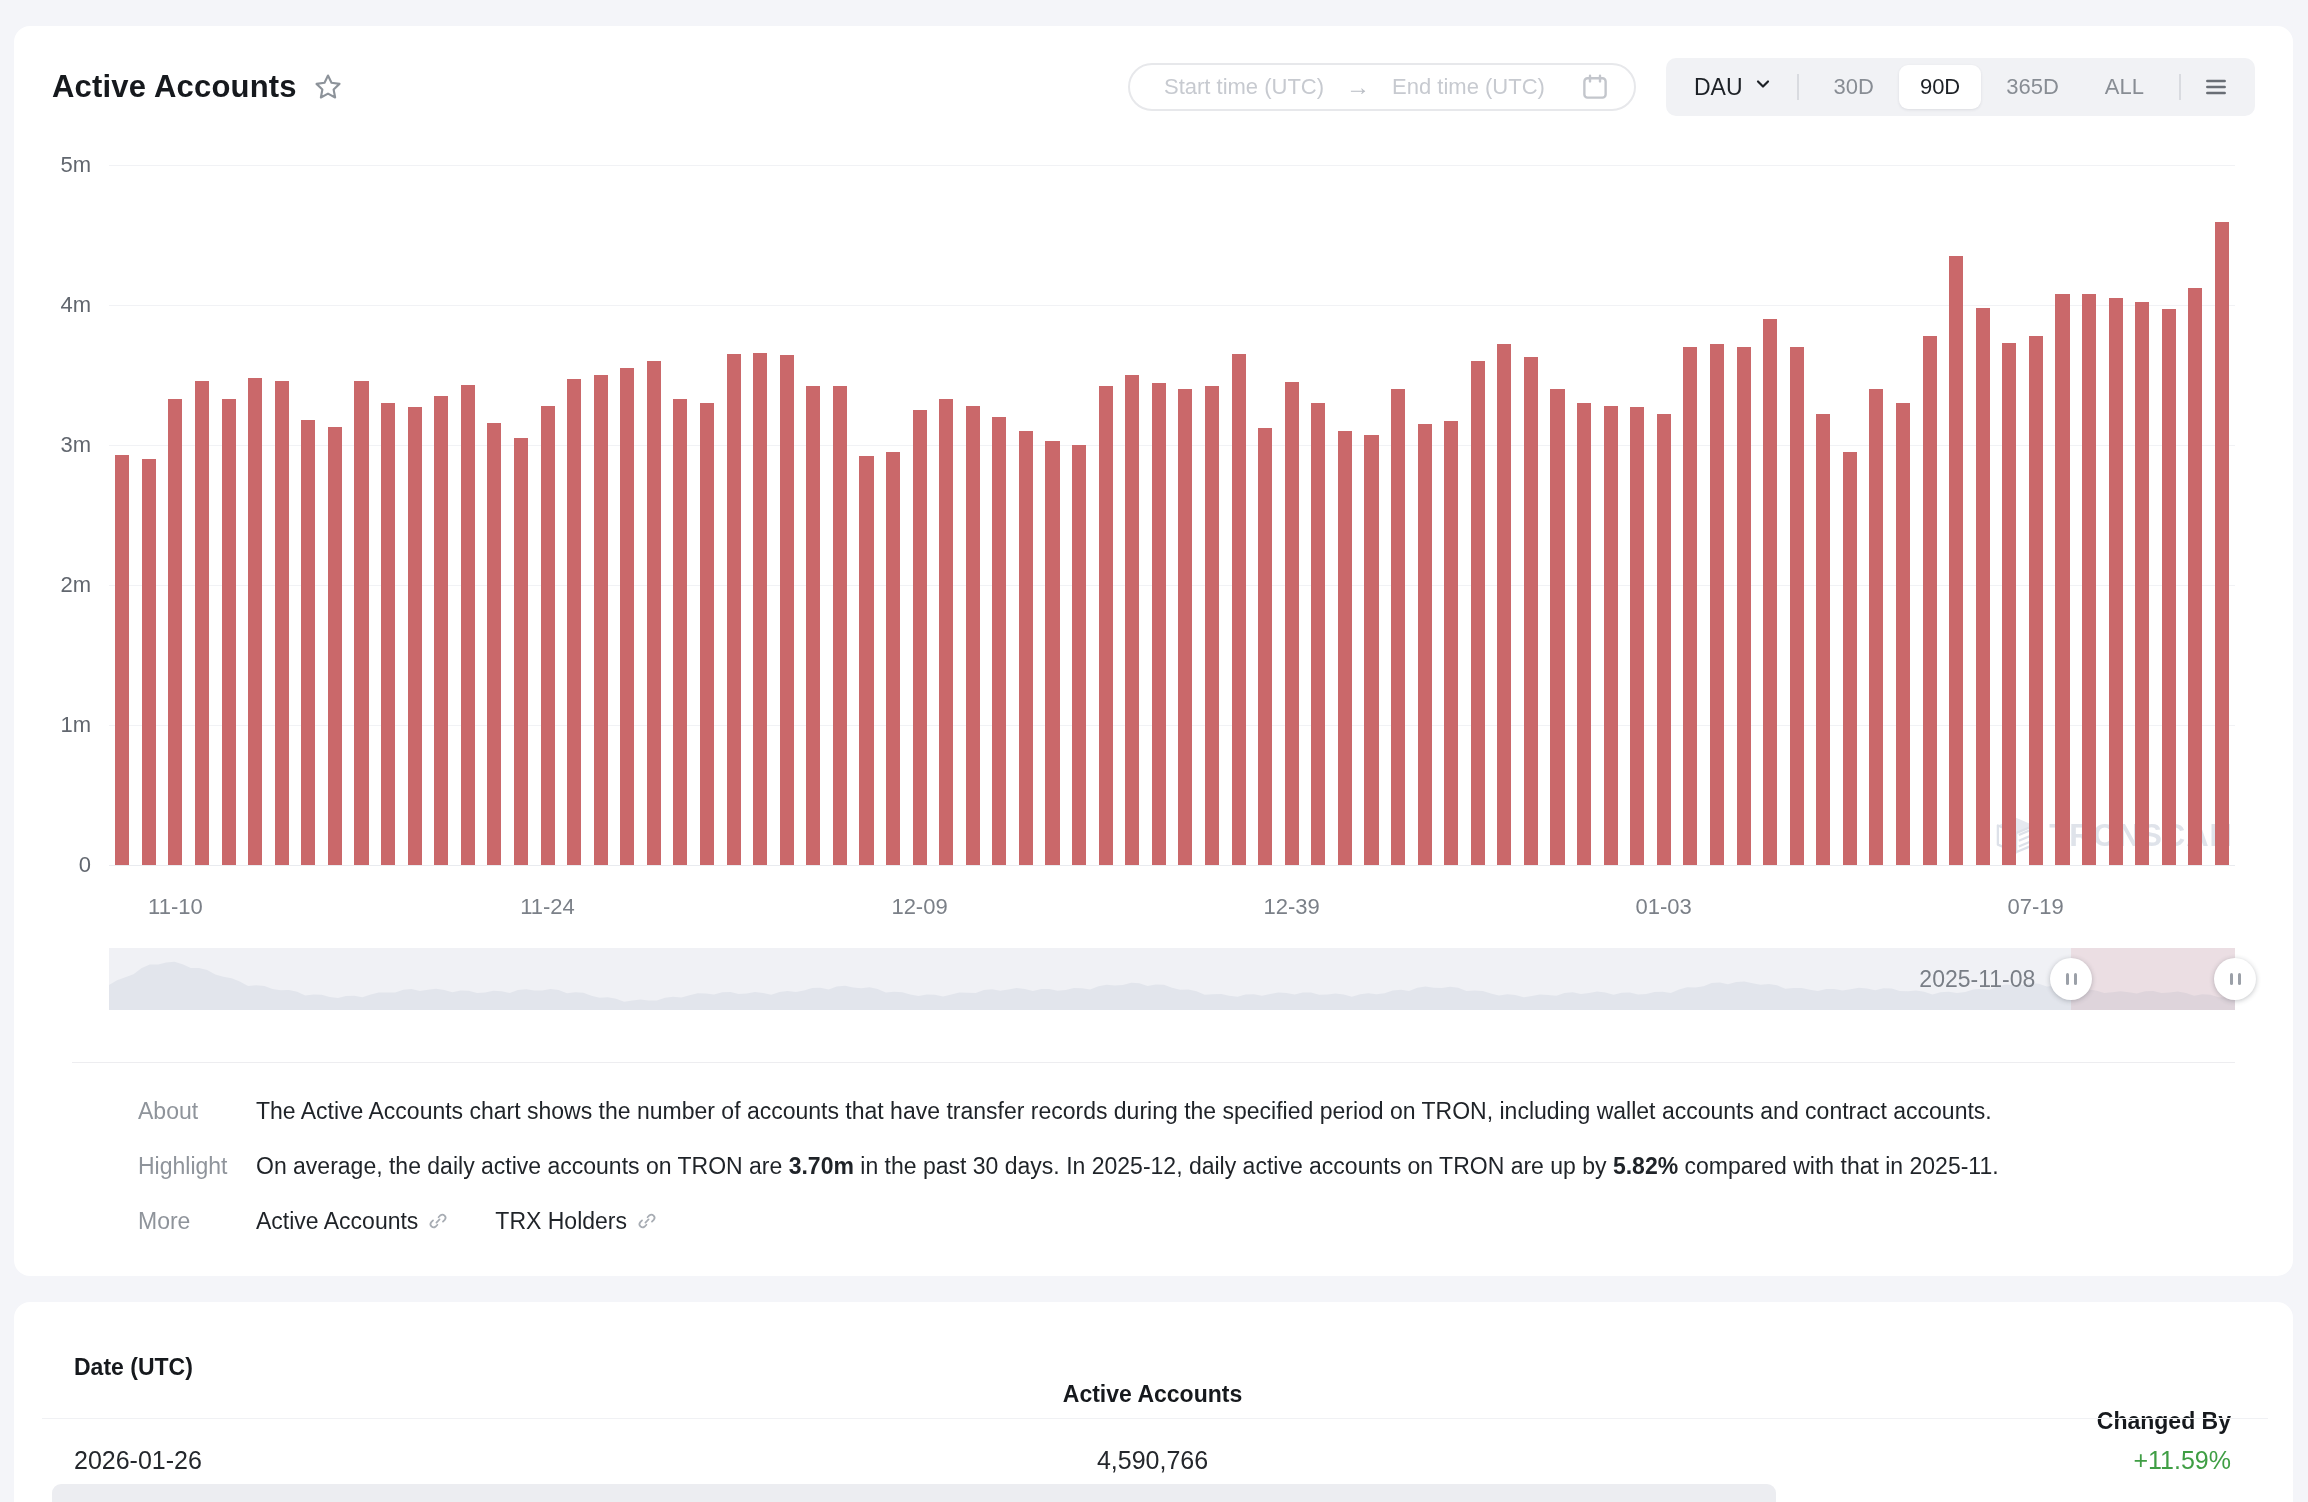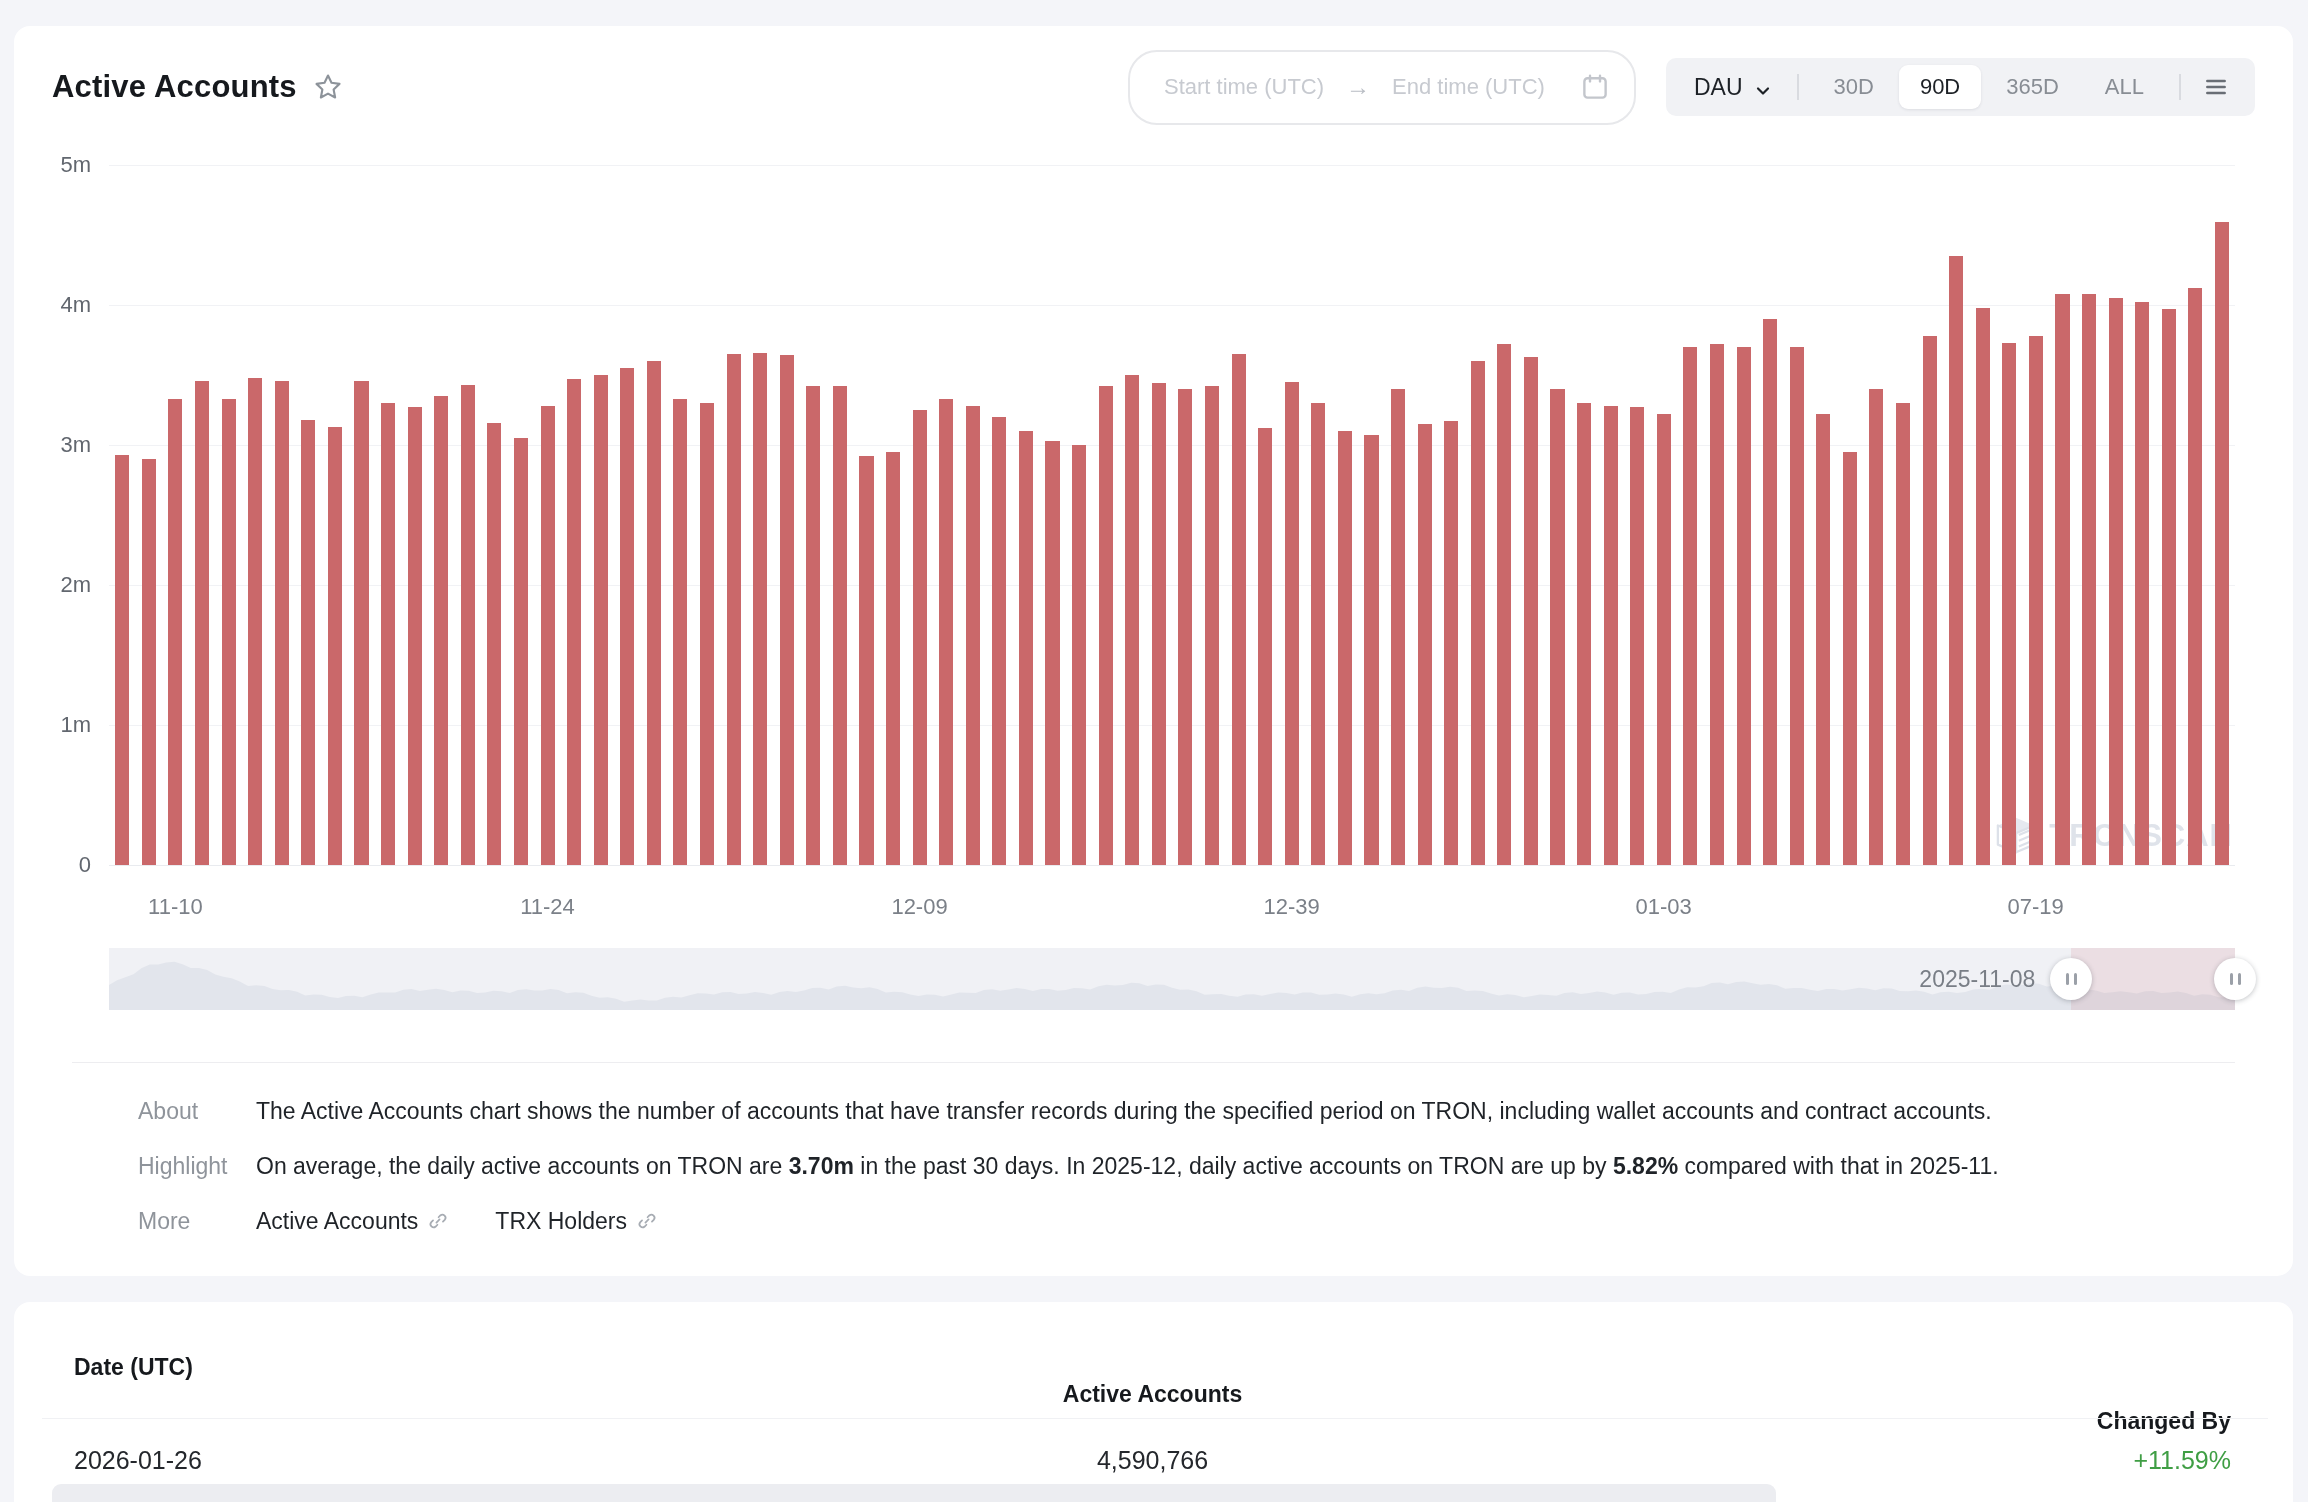--- a/index.html
+++ b/index.html
@@ -21,32 +21,32 @@
   
   .chart-head {
     position: absolute; top: 30px; left: 38px; right: 38px; height: 62px;
     display: flex; align-items: center; justify-content: space-between;
   }
   .title-wrap { display: flex; align-items: center; gap: 16px; }
   .page-title { font-size: 31px; font-weight: 700; color: #16191d; letter-spacing: 0.2px; }
   .star-btn { background: none; border: none; cursor: pointer; display: flex; align-items: center; }
   .controls { display: flex; align-items: center; gap: 30px; }
   .date-range {
-    width: 508px; height: 75px; border: 2px solid #e7e8eb; border-radius: 29px;
+    width: 508px; height: 48px; border: 2px solid #e7e8eb; border-radius: 29px;
     display: flex; align-items: center; padding: 0 24px 0 34px; gap: 22px;
     background: #fff; font-size: 22px; color: #c7cad0;
   }
   .date-range .arrow { color: #b9bdc4; font-size: 24px; }
   .date-range .cal { margin-left: auto; display: flex; }
   .range-group {
     display: flex; align-items: center; height: 58px;
     background: #f1f2f5; border-radius: 10px; padding: 0 18px; gap: 4px;
   }
   .metric-btn {
-    display: flex; align-items: flex-end; gap: 10px; border: none; background: none;
+    display: flex; align-items: flex-start; gap: 10px; border: none; background: none;
     font-size: 23px; color: #1d2126; font-weight: 500; cursor: pointer; padding: 0 10px;
     font-family: inherit;
   }
   .vsep { width: 2px; height: 26px; background: #d9dbe0; margin: 0 10px; }
   .range-btn {
     border: none; background: none; font-size: 22px; color: #888d94; cursor: pointer;
     padding: 9px 21px; border-radius: 9px; font-family: inherit;
   }
   .range-btn.active { background: #ffffff; color: #1d2126; box-shadow: 0 1px 3px rgba(40,44,54,0.10); }
   .menu-btn { border: none; background: none; cursor: pointer; display: flex; padding: 0 8px; }

